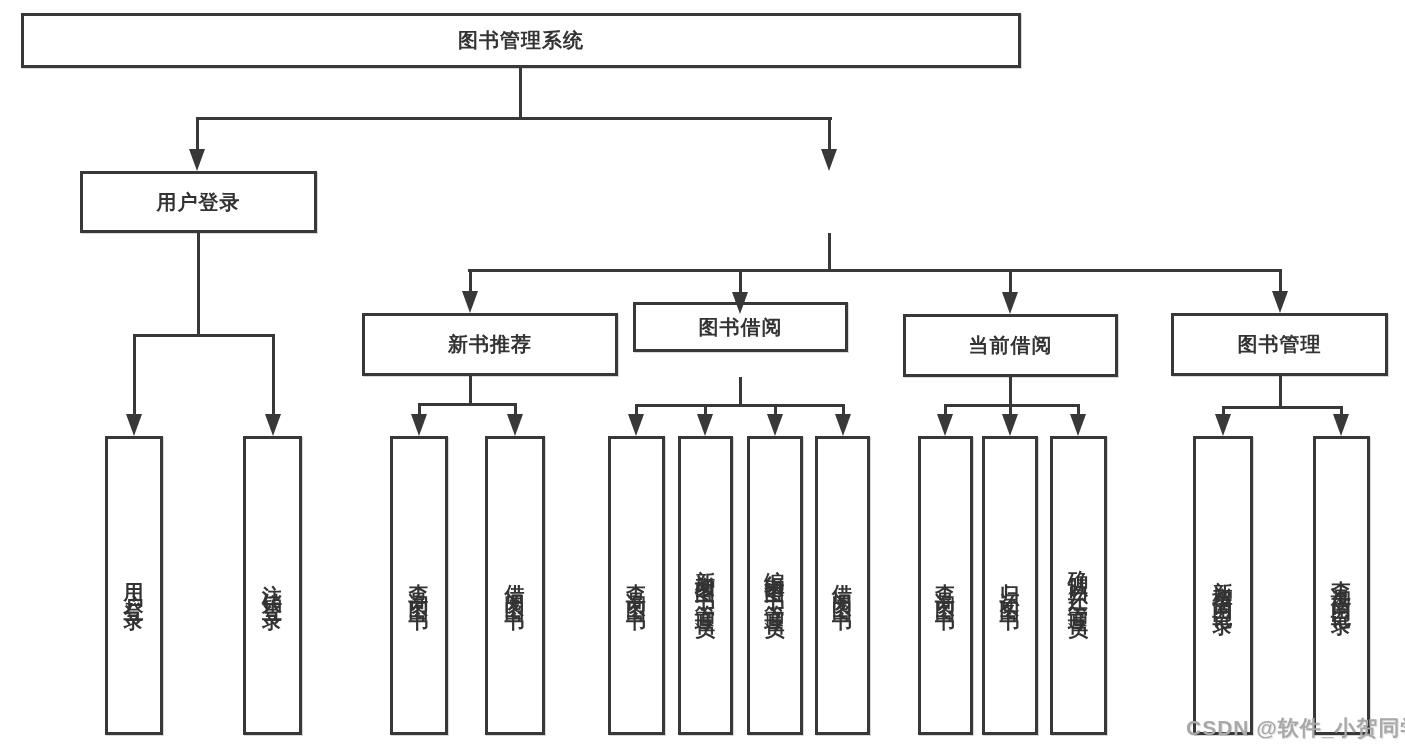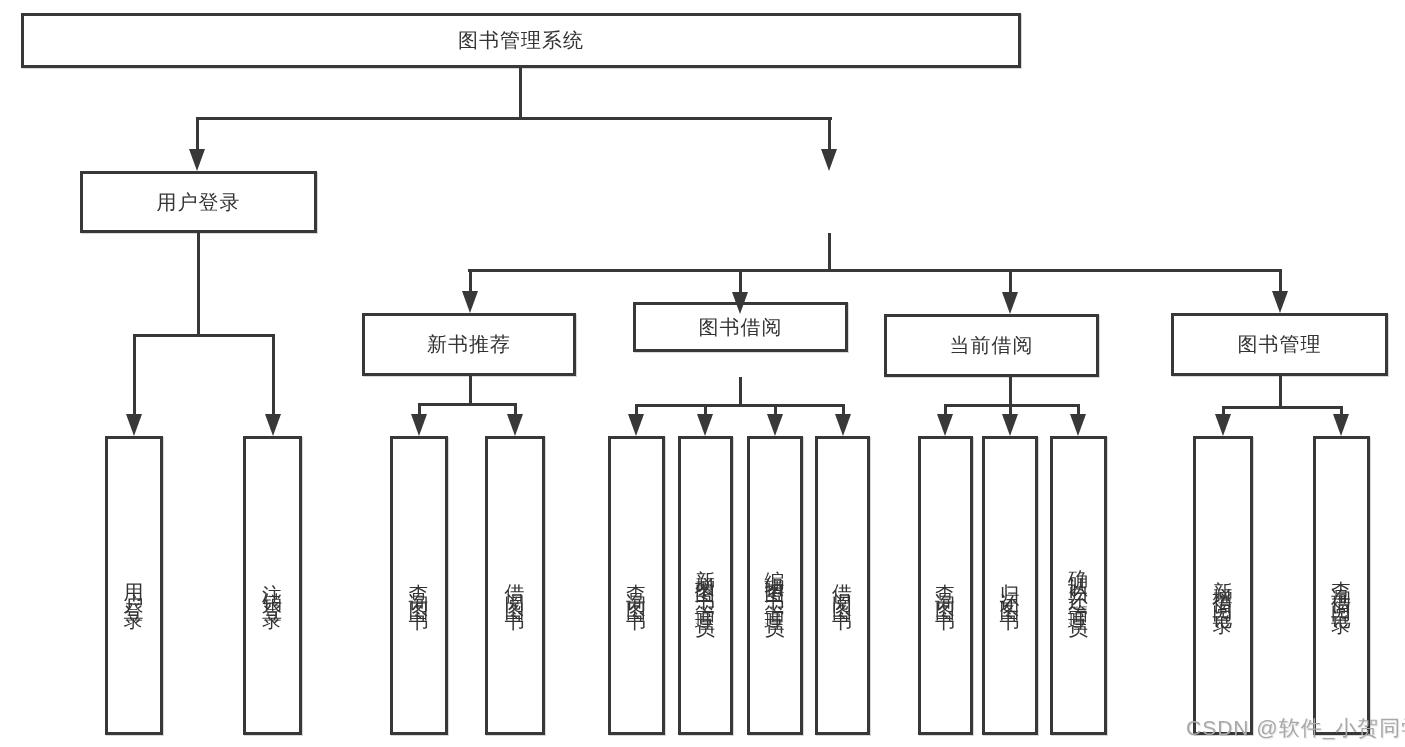--- a/index.html
+++ b/index.html
@@ -1,18 +1,18 @@
 <!DOCTYPE html>
 <html><head>
 <meta charset="utf-8">
 <style>
   html,body{margin:0;padding:0;background:#ffffff;}
   #stage{
     position:relative;width:1405px;height:747px;background:#ffffff;overflow:hidden;
-    font-family:"Liberation Sans","DejaVu Sans",sans-serif;color:#333333;
+    font-family:"Liberation Sans","DejaVu Sans",sans-serif;color:#333333;font-weight:bold;
   }
   .node{
     position:absolute;box-sizing:border-box;background:#ffffff;
     border:3px solid #383838;display:flex;align-items:center;justify-content:center;
     font-size:20px;letter-spacing:1px;white-space:nowrap;
     box-shadow:1px 1px 0 rgba(0,0,0,0.15);
   }
   .vnode{
     position:absolute;top:436px;height:299px;box-sizing:border-box;background:#ffffff;
     border:3px solid #383838;display:flex;align-items:center;justify-content:center;
@@ -36,27 +36,27 @@
 <div id="stage">
 
   <div class="node" style="left:21px;top:13px;width:1000px;height:55px;">
     <span>图书管理系统</span>
   </div>
 
   <div class="node" style="left:80px;top:171px;width:237px;height:62px;">
     <span>用户登录</span>
   </div>
 
-  <div class="node" style="left:362px;top:313px;width:214px;height:63px;">
+  <div class="node" style="left:362px;top:313px;width:256px;height:63px;">
     <span>新书推荐</span>
   </div>
   <div class="node" style="left:633px;top:302px;width:215px;height:50px;">
     <span>图书借阅</span>
   </div>
-  <div class="node" style="left:884px;top:314px;width:215px;height:63px;">
+  <div class="node" style="left:903px;top:314px;width:215px;height:63px;">
     <span>当前借阅</span>
   </div>
   <div class="node" style="left:1171px;top:313px;width:217px;height:63px;">
     <span>图书管理</span>
   </div>
 
   <div class="vnode" style="left:105px;width:58px;">
     <span>用户登录</span>
   </div>
   <div class="vnode" style="left:243px;width:59px;">

